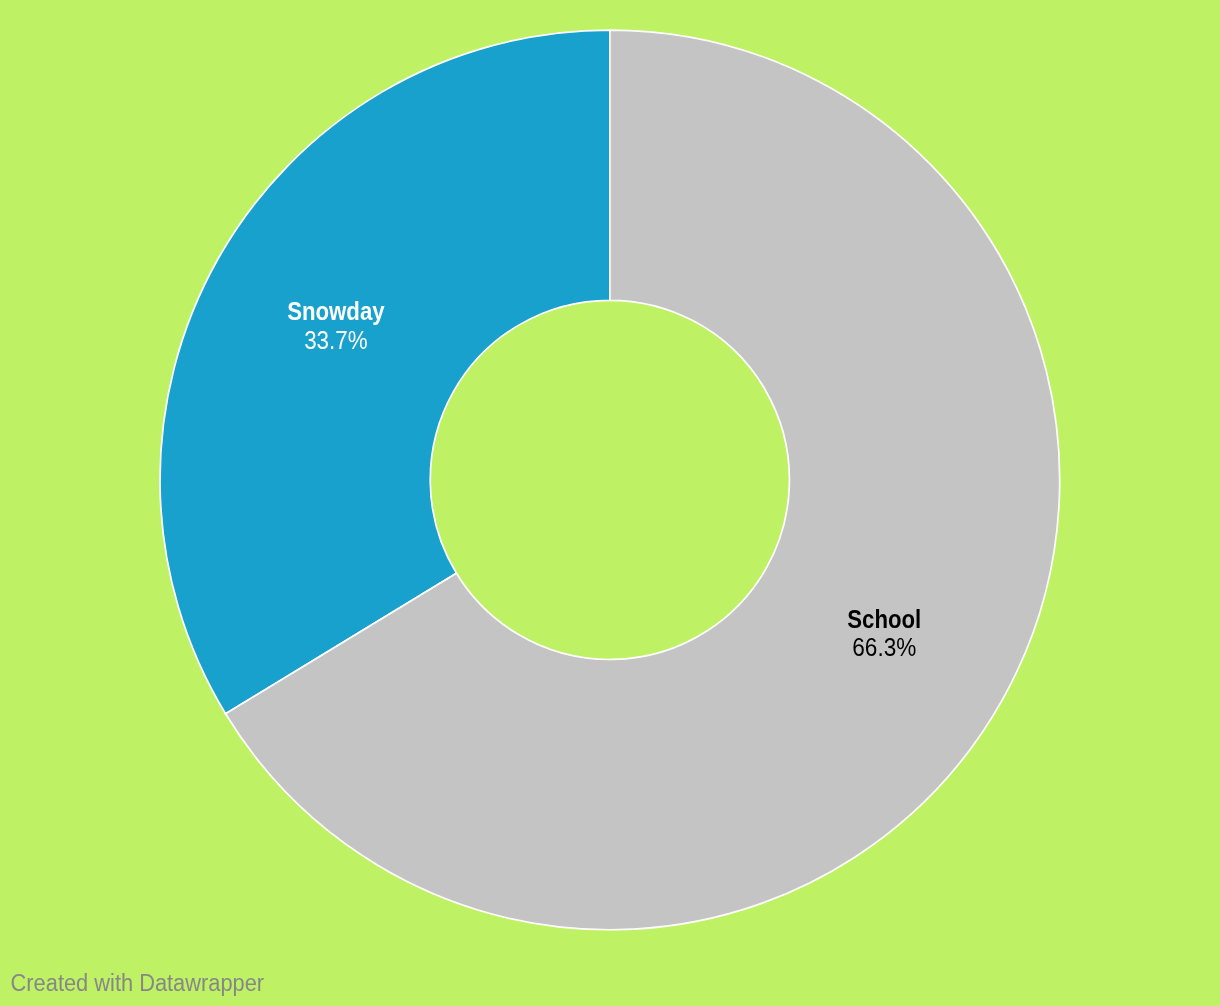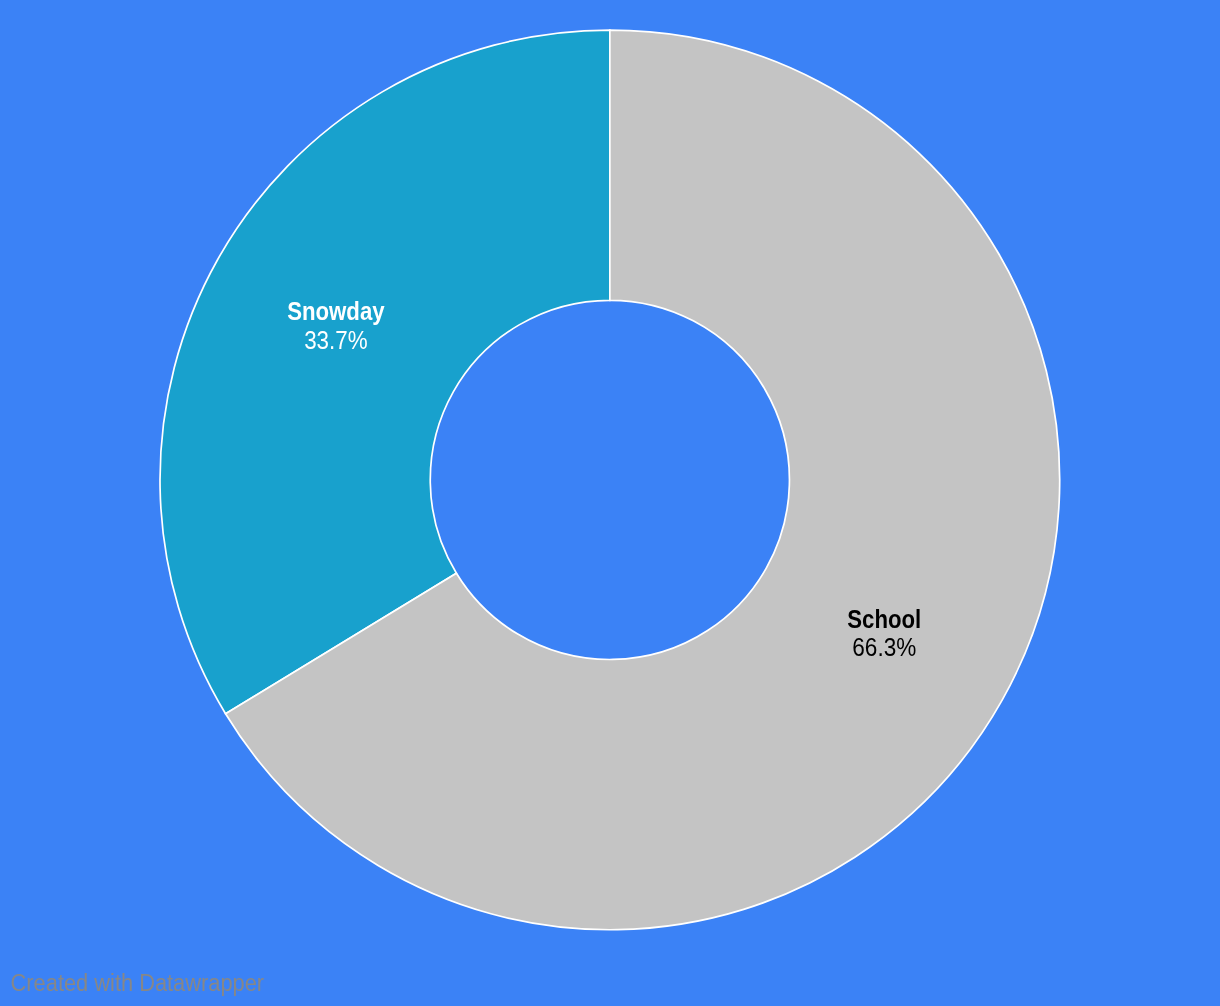--- a/index.html
+++ b/index.html
@@ -11,21 +11,21 @@
   body {
     width: 1220px;
     height: 1006px;
     overflow: hidden;
     font-family: "Liberation Sans", sans-serif;
   }
   #chart-root {
     position: relative;
     width: 1220px;
     height: 1006px;
-    background: #3b82f6;
+    background: #bef264;
     overflow: hidden;
   }
   #donut-svg {
     position: absolute;
     left: 0;
     top: 0;
     width: 1220px;
     height: 1006px;
     display: block;
     shape-rendering: geometricPrecision;

